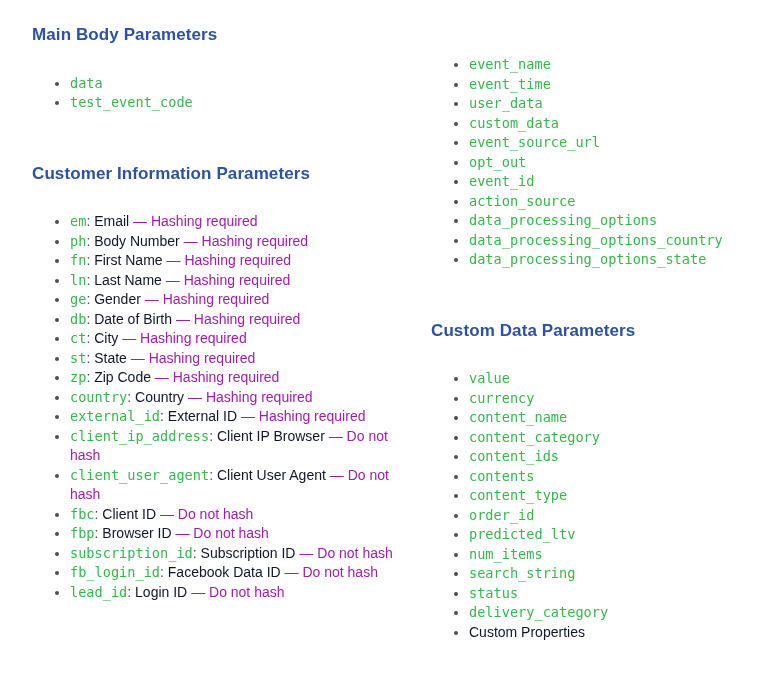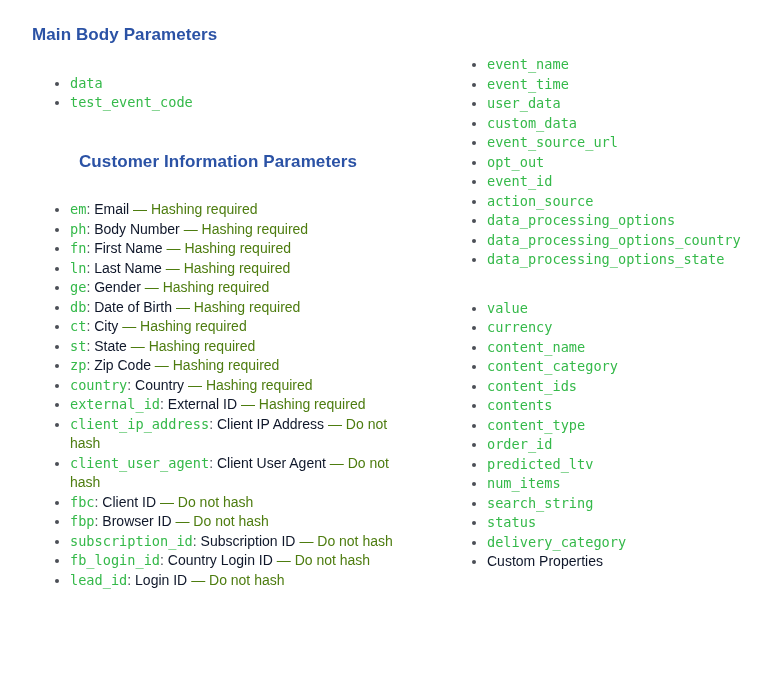--- a/index.html
+++ b/index.html
@@ -10,26 +10,26 @@
     overflow: hidden;
     font-family: "Liberation Sans", sans-serif;
     -webkit-font-smoothing: antialiased;
   }
   .page {
     width: 696px;
     height: 699px;
     padding: 26px 0 0 32px;
     display: grid;
     grid-template-columns: 372px 328px;
-    column-gap: 45px;
+    column-gap: 27px;
     align-items: start;
   }
   .col { min-width: 0; }
   section { margin: 0; }
-  section + section h3 { margin-top: 40px; text-align: center; }
+  section + section h3 { margin-top: 52px; }
   h3 {
     font-size: 17px;
     line-height: 1.1;
     font-weight: 700;
     color: #2b52a5;
     margin: 0;
     letter-spacing: 0.1px;
   }
   ul {
     margin: 29px 0 0 0;
@@ -50,21 +50,21 @@
     color: #35b94a;
     text-align: right;
   }
   code[data-interactable="true"] { cursor: pointer; }
   .colon { color: #4b4f56; }
   a {
     color: #0f172a;
     text-decoration: none;
     cursor: pointer;
   }
-  .note { color: #4d7c0f; }
+  .note { color: #a21caf; }
 </style>
 </head>
 <body>
 
 <div class="page" data-interactable="false">
   <div class="col" data-interactable="false">
       <section data-interactable="false">
         <h3 data-interactable="false">Main Body Parameters</h3>
         <ul data-interactable="false">
           <li data-interactable="false"><code data-interactable="true">data</code></li>
@@ -78,26 +78,26 @@
           <li data-interactable="false"><code data-interactable="false">ph</code><span class="colon" data-interactable="false">:</span> <a data-interactable="true">Body Number</a> <span class="note" data-interactable="false">— Hashing required</span></li>
           <li data-interactable="false"><code data-interactable="false">fn</code><span class="colon" data-interactable="false">:</span> <a data-interactable="true">First Name</a> <span class="note" data-interactable="false">— Hashing required</span></li>
           <li data-interactable="false"><code data-interactable="false">ln</code><span class="colon" data-interactable="false">:</span> <a data-interactable="true">Last Name</a> <span class="note" data-interactable="false">— Hashing required</span></li>
           <li data-interactable="false"><code data-interactable="false">ge</code><span class="colon" data-interactable="false">:</span> <a data-interactable="true">Gender</a> <span class="note" data-interactable="false">— Hashing required</span></li>
           <li data-interactable="false"><code data-interactable="false">db</code><span class="colon" data-interactable="false">:</span> <a data-interactable="true">Date of Birth</a> <span class="note" data-interactable="false">— Hashing required</span></li>
           <li data-interactable="false"><code data-interactable="false">ct</code><span class="colon" data-interactable="false">:</span> <a data-interactable="true">City</a> <span class="note" data-interactable="false">— Hashing required</span></li>
           <li data-interactable="false"><code data-interactable="false">st</code><span class="colon" data-interactable="false">:</span> <a data-interactable="true">State</a> <span class="note" data-interactable="false">— Hashing required</span></li>
           <li data-interactable="false"><code data-interactable="false">zp</code><span class="colon" data-interactable="false">:</span> <a data-interactable="true">Zip Code</a> <span class="note" data-interactable="false">— Hashing required</span></li>
           <li data-interactable="false"><code data-interactable="false">country</code><span class="colon" data-interactable="false">:</span> <a data-interactable="true">Country</a> <span class="note" data-interactable="false">— Hashing required</span></li>
           <li data-interactable="false"><code data-interactable="false">external_id</code><span class="colon" data-interactable="false">:</span> <a data-interactable="true">External ID</a> <span class="note" data-interactable="false">— Hashing required</span></li>
-          <li data-interactable="false"><code data-interactable="false">client_ip_address</code><span class="colon" data-interactable="false">:</span> <a data-interactable="true">Client IP Address</a> <span class="note" data-interactable="false">— Do not hash</span></li>
+          <li data-interactable="false"><code data-interactable="false">client_ip_address</code><span class="colon" data-interactable="false">:</span> <a data-interactable="true">Client IP Browser</a> <span class="note" data-interactable="false">— Do not hash</span></li>
           <li data-interactable="false"><code data-interactable="false">client_user_agent</code><span class="colon" data-interactable="false">:</span> <a data-interactable="true">Client User Agent</a> <span class="note" data-interactable="false">— Do not hash</span></li>
           <li data-interactable="false"><code data-interactable="false">fbc</code><span class="colon" data-interactable="false">:</span> <a data-interactable="true">Client ID</a> <span class="note" data-interactable="false">— Do not hash</span></li>
           <li data-interactable="false"><code data-interactable="false">fbp</code><span class="colon" data-interactable="false">:</span> <a data-interactable="true">Browser ID</a> <span class="note" data-interactable="false">— Do not hash</span></li>
           <li data-interactable="false"><code data-interactable="false">subscription_id</code><span class="colon" data-interactable="false">:</span> <a data-interactable="true">Subscription ID</a> <span class="note" data-interactable="false">— Do not hash</span></li>
-          <li data-interactable="false"><code data-interactable="false">fb_login_id</code><span class="colon" data-interactable="false">:</span> <a data-interactable="true">Country Login ID</a> <span class="note" data-interactable="false">— Do not hash</span></li>
+          <li data-interactable="false"><code data-interactable="false">fb_login_id</code><span class="colon" data-interactable="false">:</span> <a data-interactable="true">Facebook Data ID</a> <span class="note" data-interactable="false">— Do not hash</span></li>
           <li data-interactable="false"><code data-interactable="false">lead_id</code><span class="colon" data-interactable="false">:</span> <a data-interactable="true">Login ID</a> <span class="note" data-interactable="false">— Do not hash</span></li>
         </ul>
       </section>
     </div>
   <div class="col" data-interactable="false">
       <section data-interactable="false">
         <ul data-interactable="false">
           <li data-interactable="false"><code data-interactable="true">event_name</code></li>
           <li data-interactable="false"><code data-interactable="true">event_time</code></li>
           <li data-interactable="false"><code data-interactable="true">user_data</code></li>
@@ -105,20 +105,21 @@
           <li data-interactable="false"><code data-interactable="true">event_source_url</code></li>
           <li data-interactable="false"><code data-interactable="true">opt_out</code></li>
           <li data-interactable="false"><code data-interactable="true">event_id</code></li>
           <li data-interactable="false"><code data-interactable="true">action_source</code></li>
           <li data-interactable="false"><code data-interactable="true">data_processing_options</code></li>
           <li data-interactable="false"><code data-interactable="true">data_processing_options_country</code></li>
           <li data-interactable="false"><code data-interactable="true">data_processing_options_state</code></li>
         </ul>
       </section>
       <section data-interactable="false">
+        <h3 data-interactable="false">Custom Data Parameters</h3>
         <ul data-interactable="false">
           <li data-interactable="false"><code data-interactable="true">value</code></li>
           <li data-interactable="false"><code data-interactable="true">currency</code></li>
           <li data-interactable="false"><code data-interactable="true">content_name</code></li>
           <li data-interactable="false"><code data-interactable="true">content_category</code></li>
           <li data-interactable="false"><code data-interactable="true">content_ids</code></li>
           <li data-interactable="false"><code data-interactable="true">contents</code></li>
           <li data-interactable="false"><code data-interactable="true">content_type</code></li>
           <li data-interactable="false"><code data-interactable="true">order_id</code></li>
           <li data-interactable="false"><code data-interactable="true">predicted_ltv</code></li>

